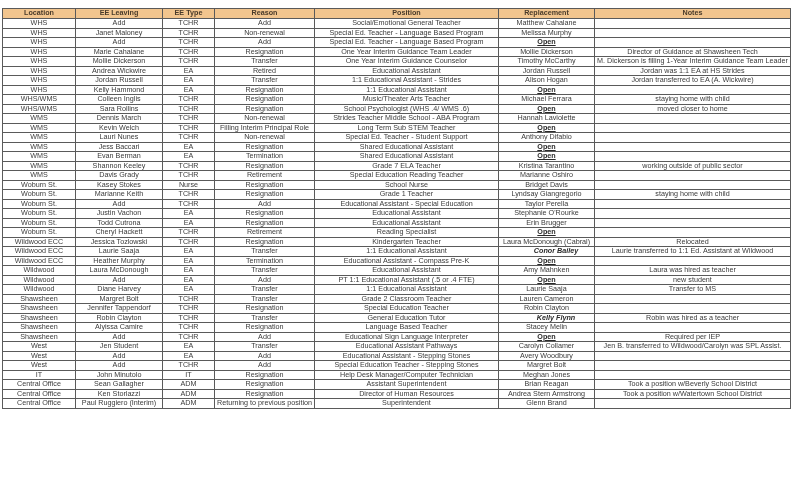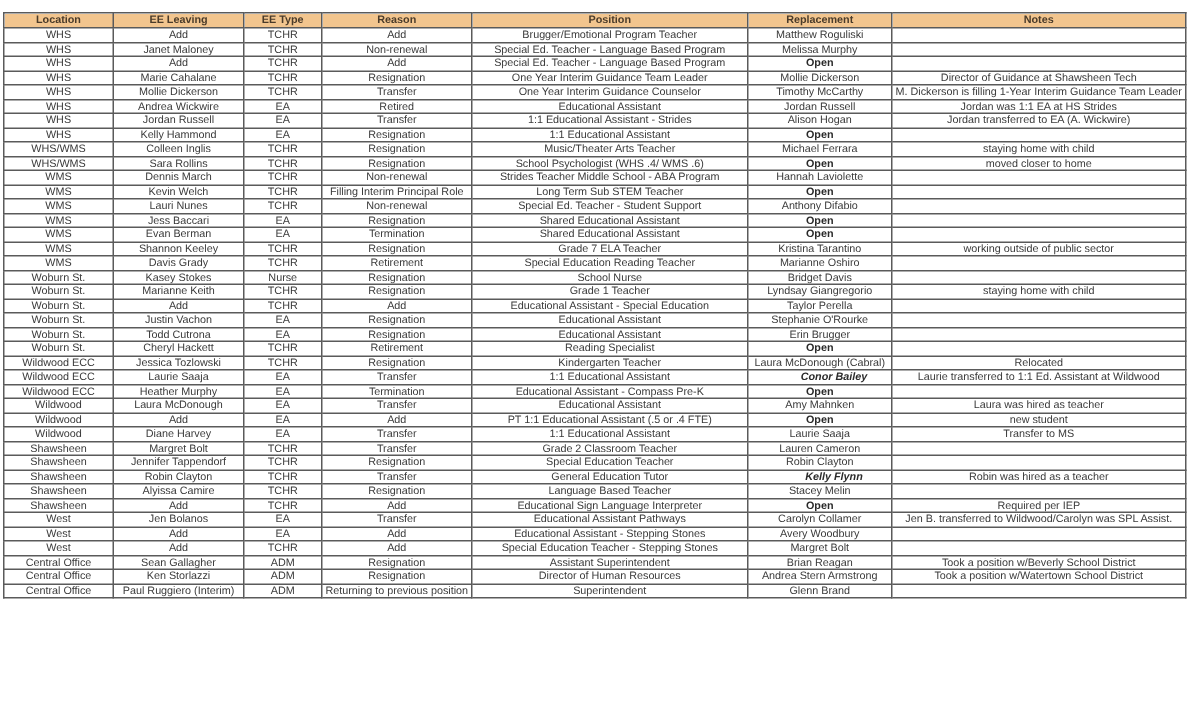--- a/index.html
+++ b/index.html
@@ -12,21 +12,21 @@
   th, td {
     border: 1px solid #5a5a5a;
     font-size: 7.2px; line-height: 8.5px; height: 8.5px;
     padding: 0 1px; text-align: center; white-space: nowrap; overflow: hidden;
     color: #3a3a3a;
   }
   th {
     background: #f2c58e; font-weight: bold; color: #4a3b2a;
     height: 9px;
   }
-  td.open { font-weight: bold; color: #2a2a2a; }
+  td.open { font-weight: bold; color: #2a2a2a; text-decoration: underline; }
   td.bi { font-weight: bold; font-style: italic; color: #2a2a2a; padding-left: 20px; }
   col.c-loc { width: 73px; }
   col.c-ee { width: 87px; }
   col.c-type { width: 52px; }
   col.c-reason { width: 100px; }
   col.c-pos { width: 184px; }
   col.c-rep { width: 96px; }
   col.c-notes { width: 196px; }
 </style>
 </head>
@@ -53,22 +53,22 @@
         <th>Replacement</th>
         <th>Notes</th>
       </tr>
     </thead>
     <tbody id="table-body">
         <tr>
           <td>WHS</td>
           <td>Add</td>
           <td>TCHR</td>
           <td>Add</td>
-          <td>Brugger/Emotional Program Teacher</td>
-          <td>Matthew Roguliski</td>
+          <td>Social/Emotional General Teacher</td>
+          <td>Matthew Cahalane</td>
           <td></td>
         </tr>
         <tr>
           <td>WHS</td>
           <td>Janet Maloney</td>
           <td>TCHR</td>
           <td>Non-renewal</td>
           <td>Special Ed. Teacher - Language Based Program</td>
           <td>Melissa Murphy</td>
           <td></td>
@@ -356,21 +356,21 @@
           <td>Shawsheen</td>
           <td>Add</td>
           <td>TCHR</td>
           <td>Add</td>
           <td>Educational  Sign Language Interpreter</td>
           <td class="open">Open</td>
           <td>Required per IEP</td>
         </tr>
         <tr>
           <td>West</td>
-          <td>Jen Bolanos</td>
+          <td>Jen Student</td>
           <td>EA</td>
           <td>Transfer</td>
           <td>Educational Assistant  Pathways</td>
           <td>Carolyn Collamer</td>
           <td>Jen B. transferred to Wildwood/Carolyn was SPL Assist.</td>
         </tr>
         <tr>
           <td>West</td>
           <td>Add</td>
           <td>EA</td>
@@ -379,20 +379,29 @@
           <td>Avery Woodbury</td>
           <td></td>
         </tr>
         <tr>
           <td>West</td>
           <td>Add</td>
           <td>TCHR</td>
           <td>Add</td>
           <td>Special Education Teacher - Stepping Stones</td>
           <td>Margret Bolt</td>
+          <td></td>
+        </tr>
+        <tr>
+          <td>IT</td>
+          <td>John Minutolo</td>
+          <td>IT</td>
+          <td>Resignation</td>
+          <td>Help Desk Manager/Computer Technician</td>
+          <td>Meghan Jones</td>
           <td></td>
         </tr>
         <tr>
           <td>Central Office</td>
           <td>Sean Gallagher</td>
           <td>ADM</td>
           <td>Resignation</td>
           <td>Assistant Superintendent</td>
           <td>Brian Reagan</td>
           <td>Took a position w/Beverly School District</td>

